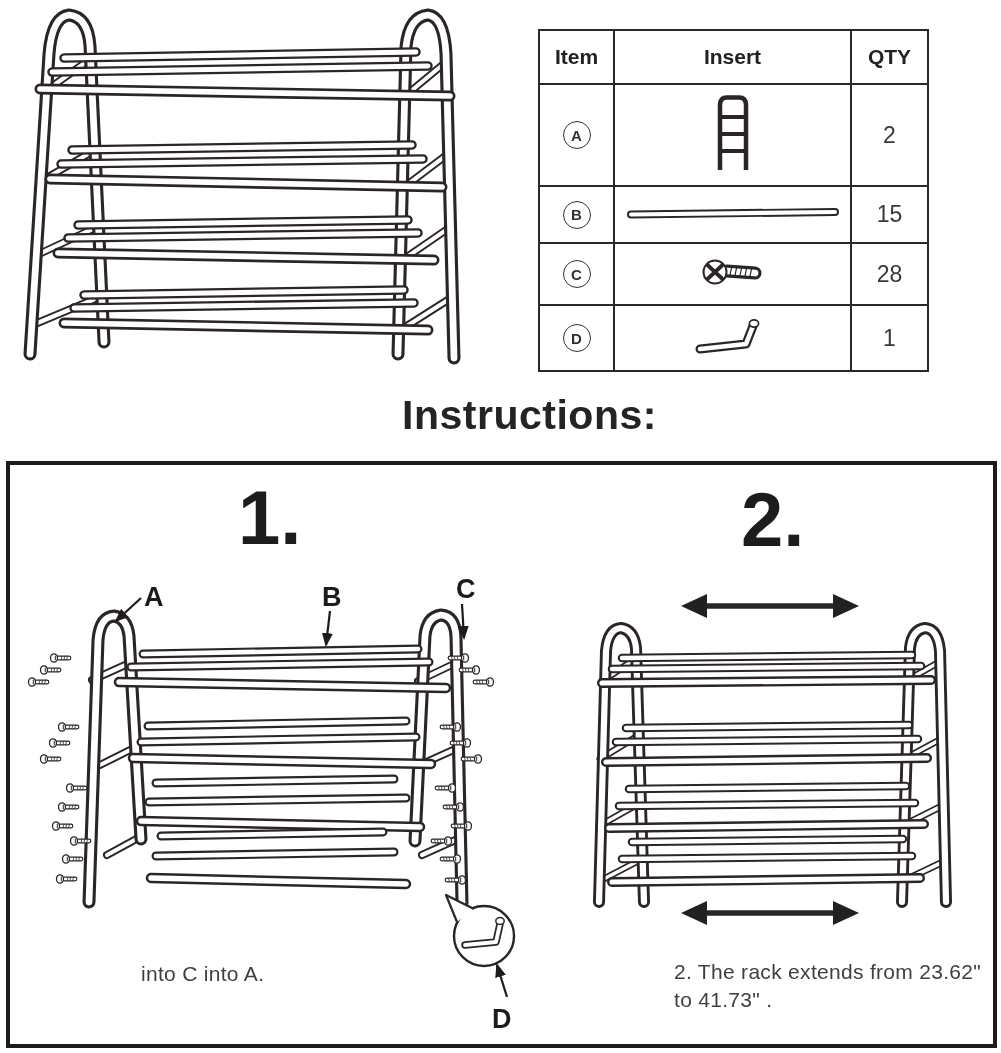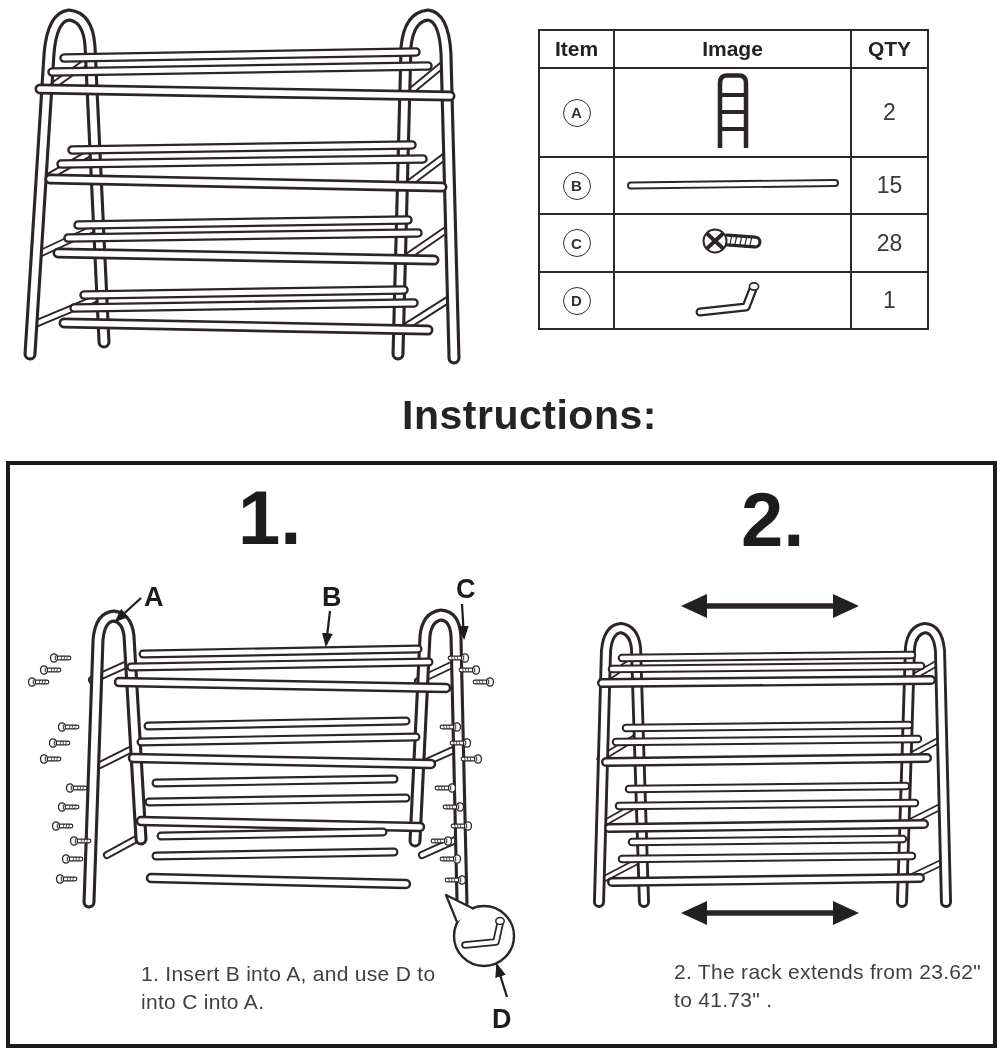--- a/index.html
+++ b/index.html
@@ -7,21 +7,21 @@
        font-family:"Liberation Sans",sans-serif;color:#2b2b2b;}
   .abs{position:absolute;}
 
   
   .tube{fill:none;stroke:#2b2526;stroke-linecap:round;stroke-linejoin:round;}
   .solid{fill:none;stroke:#2b2526;}
   .inkfill{fill:#222020;stroke:none;}
 
   
   .ptable{position:absolute;left:538px;top:29px;border-collapse:collapse;table-layout:fixed;}
-  .ptable th,.ptable td{border:2px solid #2b2826;text-align:center;vertical-align:middle;padding:0;background:#fff;}
+  .ptable th,.ptable td{border:2px solid #2b2826;text-align:center;vertical-align:middle;padding:8px;background:#fff;}
   .ptable th{font-size:21px;font-weight:bold;color:#242220;height:36px;}
   .qty{font-size:23px;color:#3a3836;}
   .circle-letter{display:inline-flex;align-items:center;justify-content:center;
      width:26px;height:26px;border:1.8px solid #333130;border-radius:50%;
      font-size:15px;font-weight:bold;color:#333130;line-height:1;}
 
   .instructions-title{position:absolute;top:392px;left:0;width:100%;padding-left:34px;
      box-sizing:border-box;text-align:center;font-size:41px;font-weight:bold;color:#262423;
      letter-spacing:0.5px;margin-left:12px;}
 
@@ -90,21 +90,21 @@
 
 <table class="ptable">
   <colgroup>
       <col style="width:75px">
       <col style="width:237px">
       <col style="width:77px">
     </colgroup>
   <tbody>
       <tr>
     <th>Item</th>
-    <th>Image</th>
+    <th>Insert</th>
     <th>QTY</th>
   </tr>
   <tr style="height:89px">
     <td><span class="circle-letter">A</span></td>
     <td>
       <svg width="46" height="80" viewBox="0 0 46 80">
         <path class="solid" stroke-width="4" d="M 10 24 L 36 24"></path>
         <path class="solid" stroke-width="4" d="M 10 41 L 36 41"></path>
         <path class="solid" stroke-width="4" d="M 10 58 L 36 58"></path>
         <path class="solid" stroke-width="4.5" stroke-linejoin="round" d="M 10 77 L 10 12 Q 10 4.5 17 4.5 L 29 4.5 Q 36 4.5 36 12 L 36 77"></path>
@@ -503,20 +503,19 @@
       <path class="solid" stroke-width="5.5" d="M 694 448 L 826 448"></path>
       <path class="inkfill" d="M 671 448 L 697 436 L 697 460 Z"></path>
       <path class="inkfill" d="M 849 448 L 823 436 L 823 460 Z"></path>
     </g>
   </svg>
 
   <div class="stepnum" style="left:228px;top:15px;">1.</div>
   <div class="stepnum" style="left:731px;top:17px;">2.</div>
 
   <div class="caption" style="left:131px;top:495px;">
-    <div>1. Insert B into A, and use D to</div>
     <div>into C into A.</div>
   </div>
   <div class="caption" style="left:616px;top:493px;margin-left:48px;">
     <div>2. The rack extends from 23.62"</div>
     <div>to 41.73" .</div>
   </div>
 </div>
 
 </body></html>

